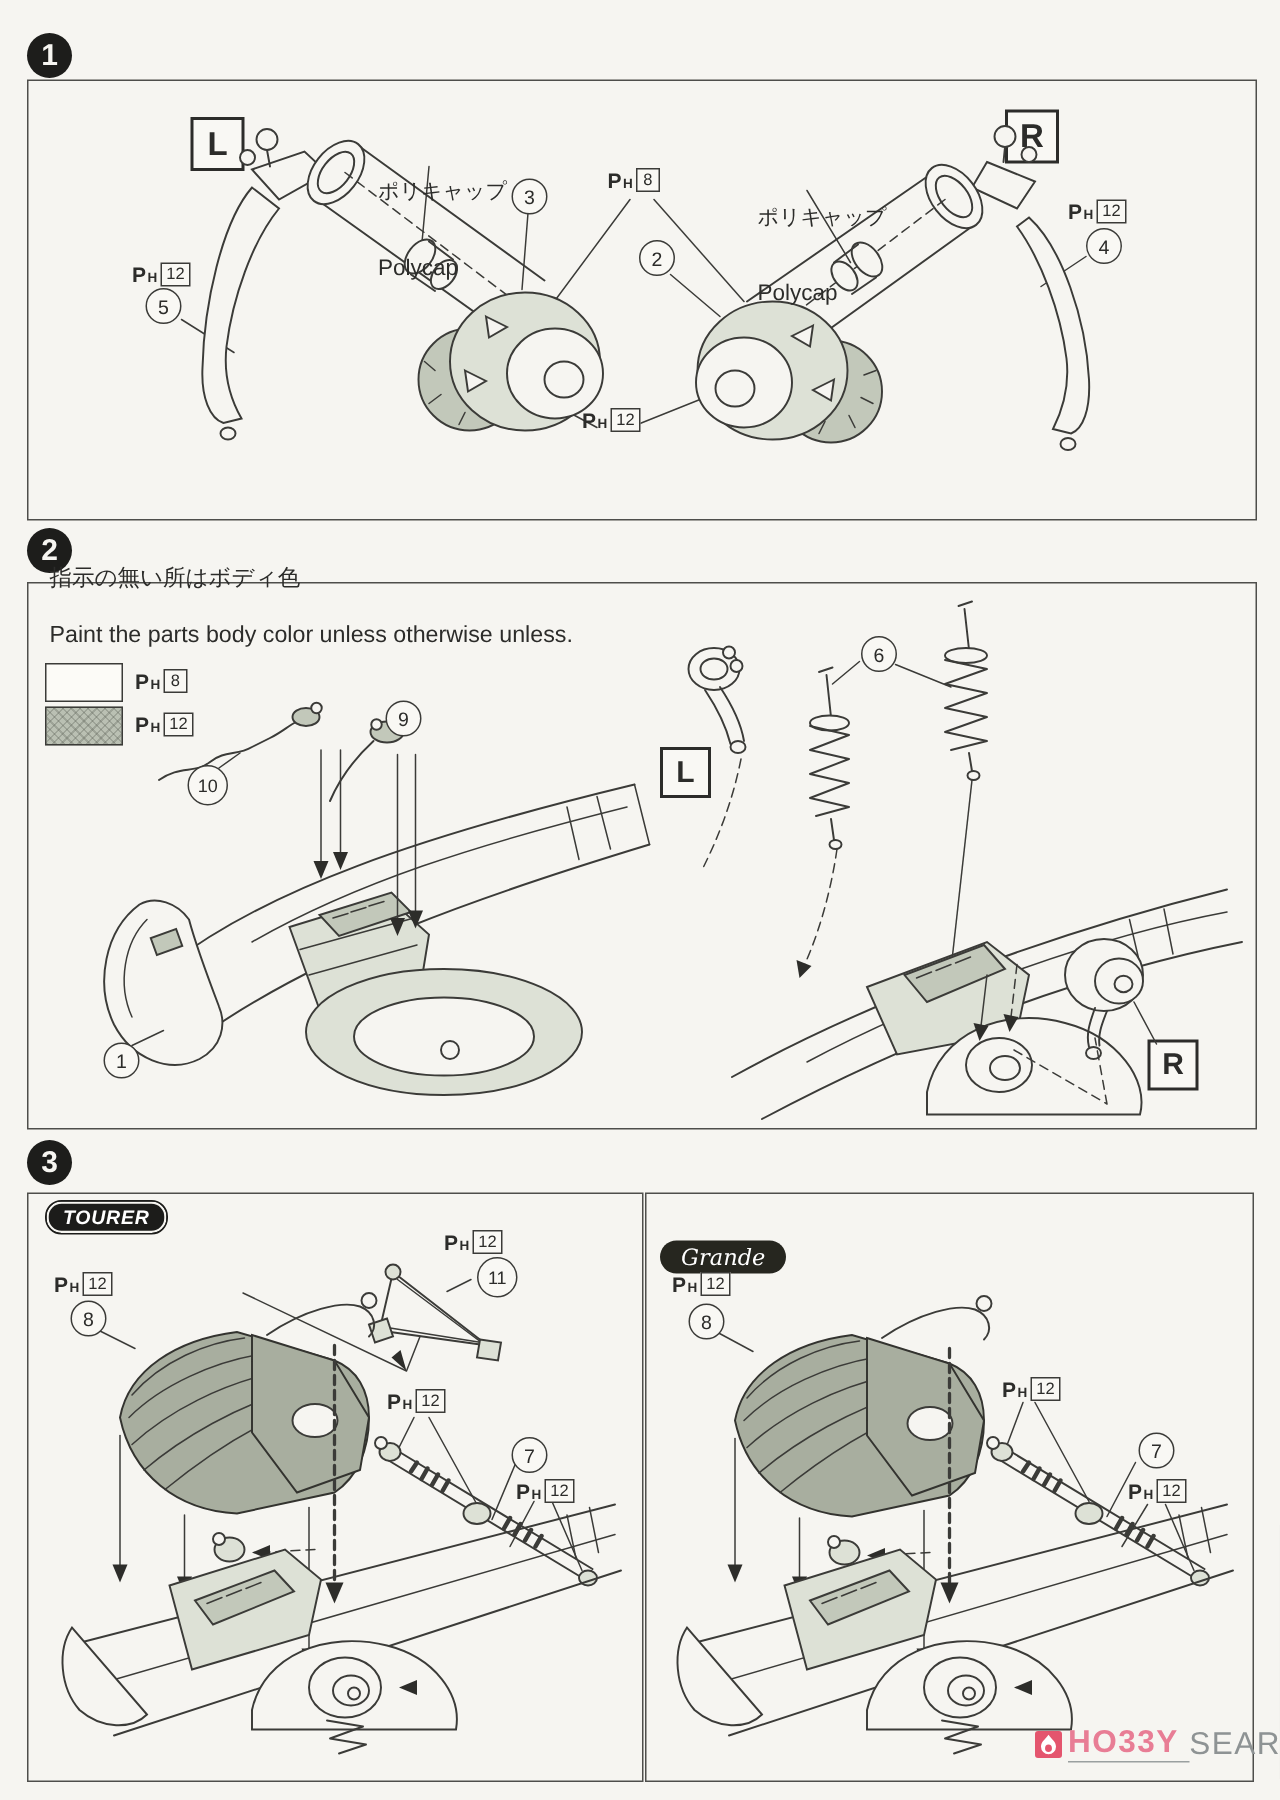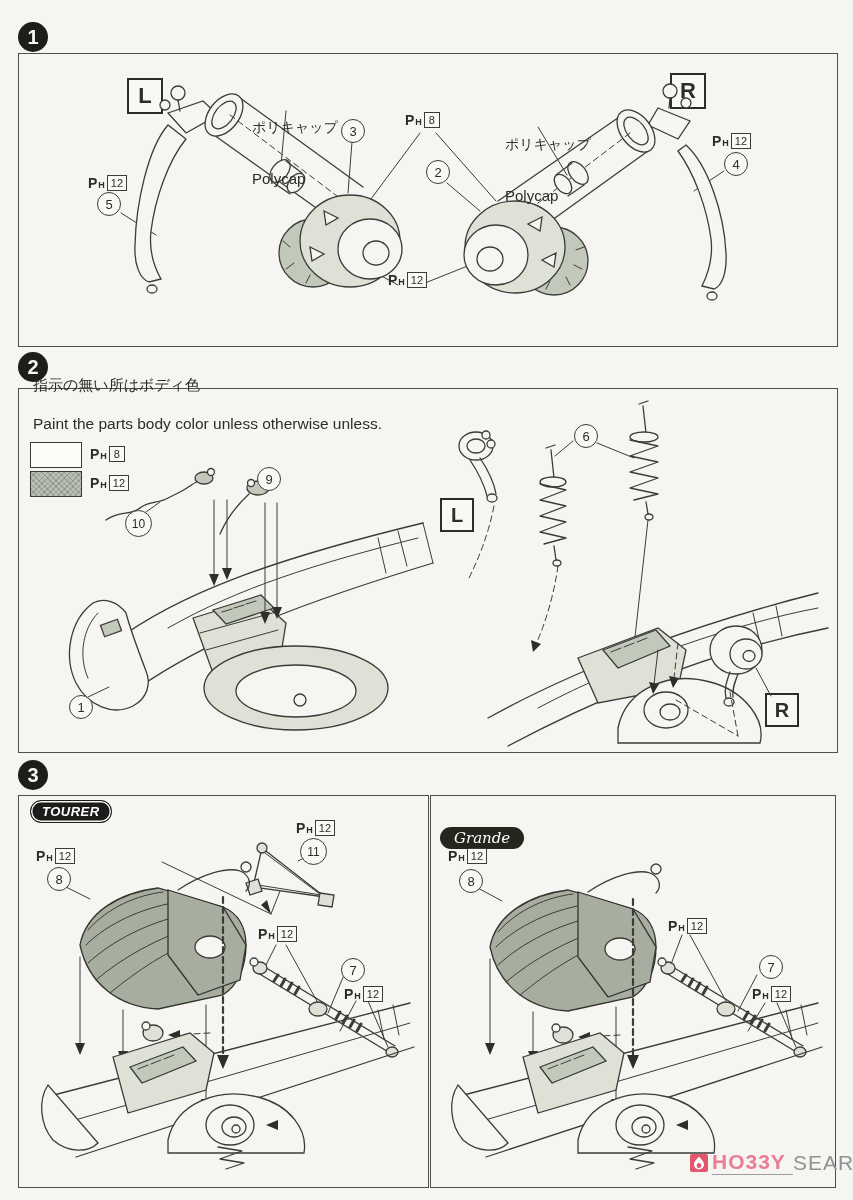--- a/index.html
+++ b/index.html
@@ -421,21 +421,21 @@
   </svg>
 
   <div class="tourer" style="left:30px;top:800px;">
     <span>TOURER</span>
   </div>
   <div class="ph" style="left:296px;top:820px;">
     <span class="p">P</span>
       <span class="h">H</span>
       <span class="n">12</span>
   </div>
-  <div class="co wide" style="left:300px;top:838px;">
+  <div class="co wide" style="left:318px;top:838px;">
       <span>11</span>
     </div>
   <div class="ph" style="left:36px;top:848px;">
     <span class="p">P</span>
       <span class="h">H</span>
       <span class="n">12</span>
   </div>
   <div class="co" style="left:47px;top:867px;">
       <span>8</span>
     </div>

